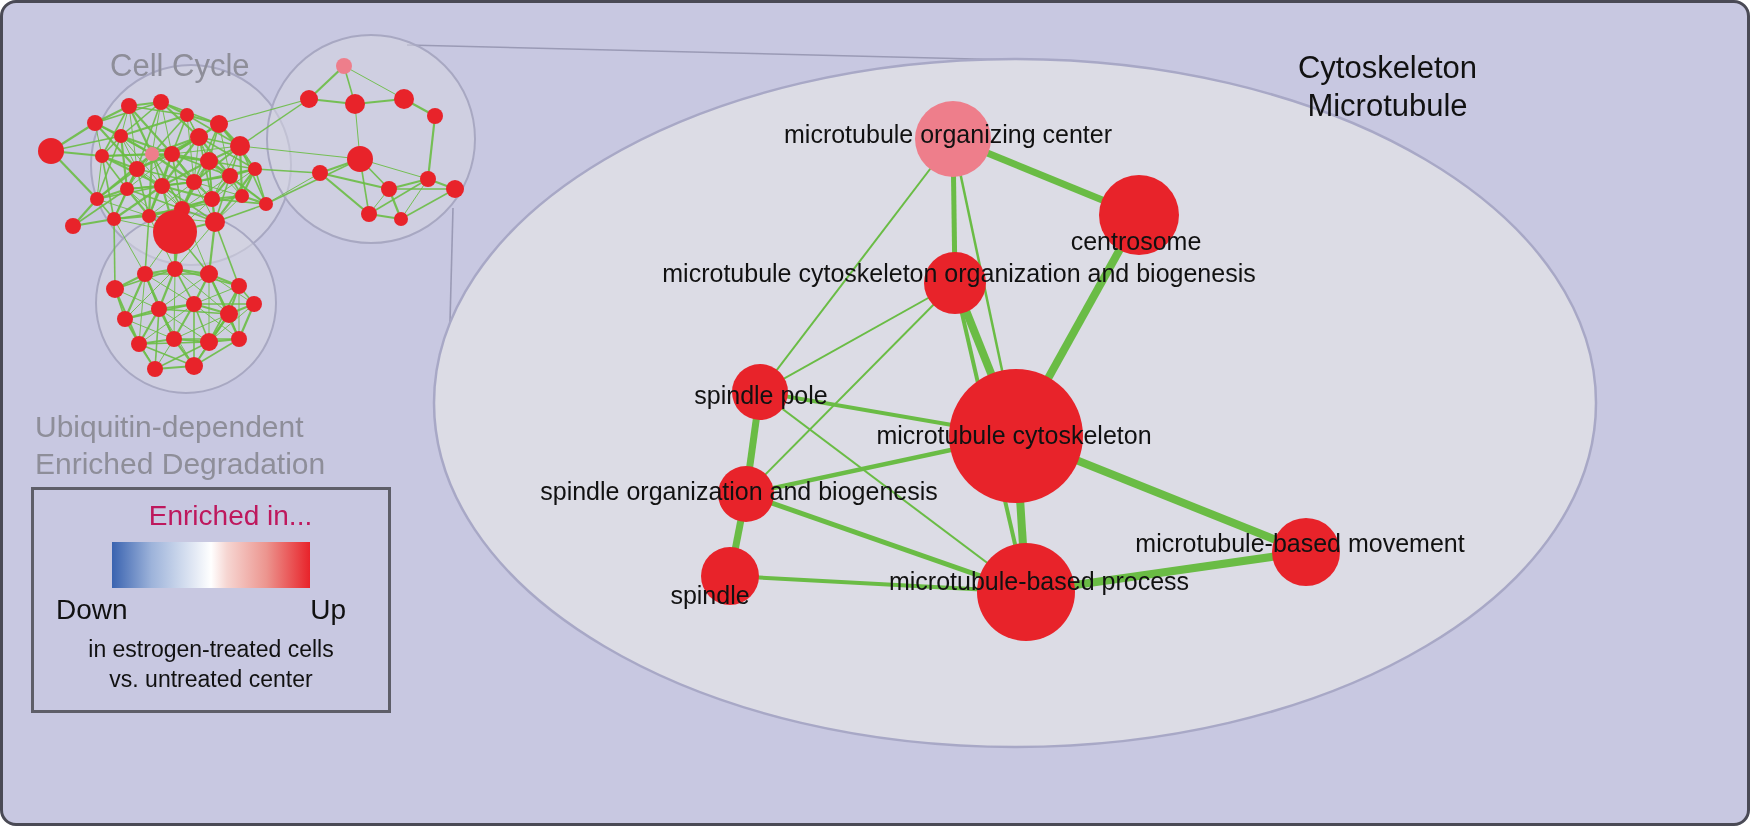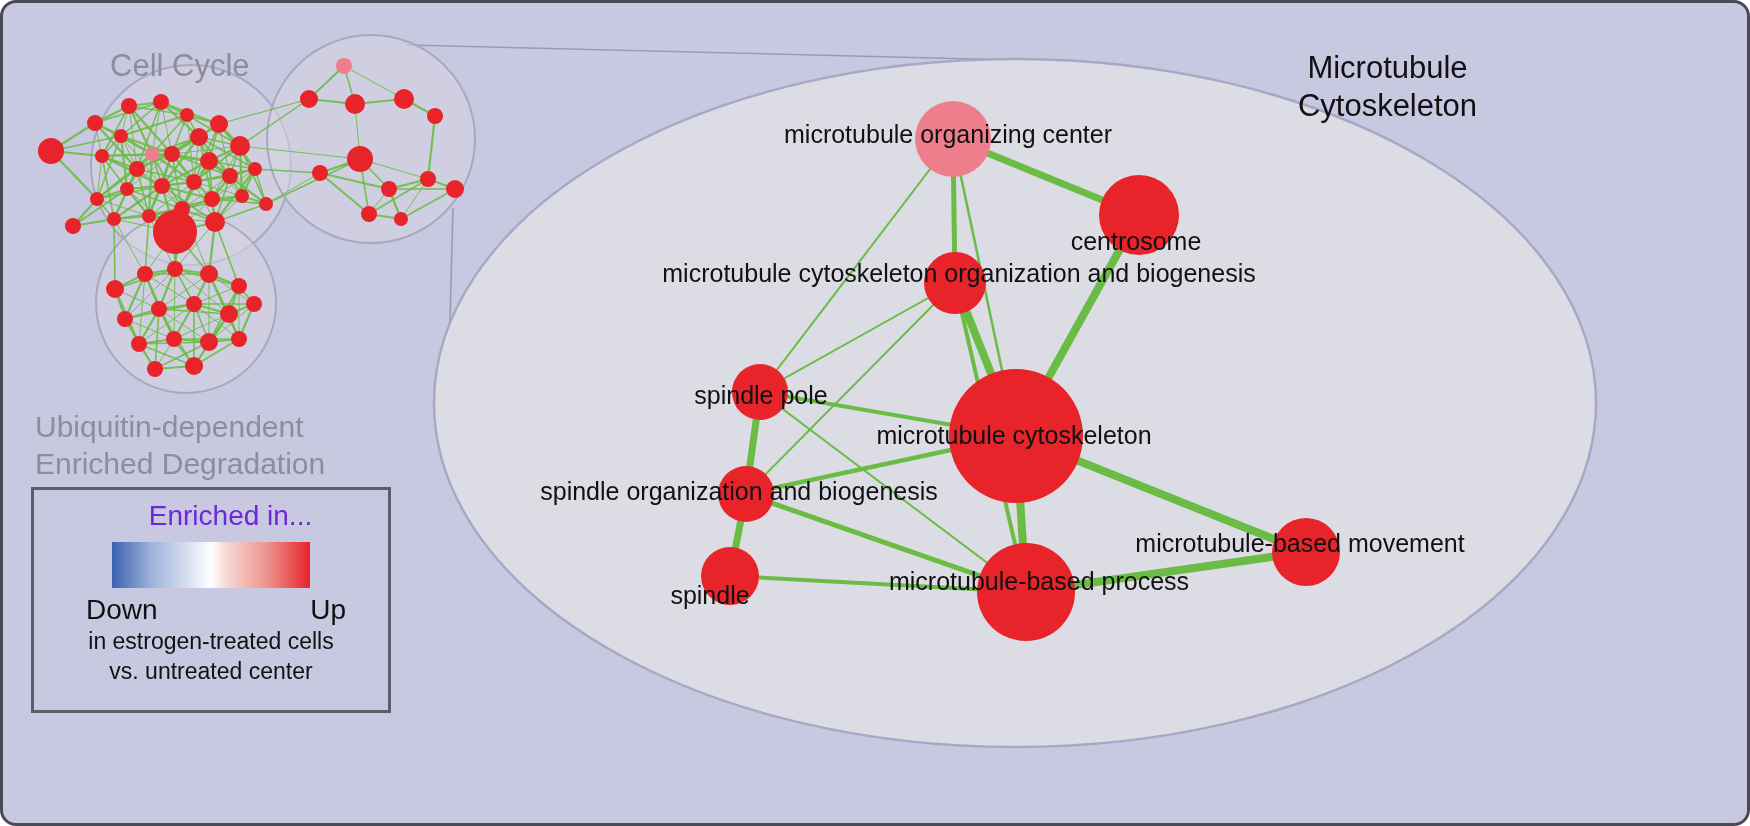--- a/index.html
+++ b/index.html
@@ -23,30 +23,30 @@
   .gray-label{color:#8e8e99;font-size:31px;line-height:37px;}
   .black-title{color:#111111;font-size:31px;line-height:38px;text-align:center;}
   .legend{
     position:absolute;
     left:28px;top:484px;
     width:360px;height:226px;
     border:3px solid #5e5e68;
     box-sizing:border-box;
     display:flex;flex-direction:column;align-items:center;
   }
-  .legend-title{font-size:28px;color:#6d28d9;margin-top:10px;margin-left:39px;}
+  .legend-title{font-size:28px;color:#be185d;margin-top:10px;margin-left:39px;}
   .legend-bar{width:198px;height:46px;margin-top:10px;}
   .legend-ends{
     width:100%;box-sizing:border-box;
     display:flex;justify-content:space-between;
-    padding:6px 42px 0 52px;
+    padding:6px 42px 0 22px;
     font-size:28px;color:#111;
   }
   .legend-cap{font-size:23px;color:#111;line-height:30px;}
-  .legend-cap.first{}
+  .legend-cap.first{margin-top:8px;}
 </style>
 </head>
 <body>
 
 <div class="stage">
 
   <svg id="net-svg" width="1744" height="820" viewBox="0 0 1744 820">
       <line x1="404" y1="42" x2="1012" y2="57" stroke="#9a9ab5" stroke-width="1.6"></line>
       <line x1="450" y1="205" x2="443" y2="470" stroke="#9a9ab5" stroke-width="1.6"></line>
       <ellipse cx="1012" cy="400" rx="581" ry="344" fill="#dcdce5" stroke="#a8a8c6" stroke-width="2.5"></ellipse>
@@ -424,22 +424,22 @@
     </svg>
 
   <div class="overlay gray-label" style="left:107px;top:44px;">Cell Cycle</div>
 
   <div class="overlay gray-label" style="left:32px;top:405px;font-size:30px;">
     <div>Ubiquitin-dependent</div>
     <div>Enriched Degradation</div>
   </div>
 
   <div class="overlay black-title" style="left:1282px;top:46px;width:205px;">
+    <div>Cytoskeleton</div>
     <div>Microtubule</div>
-    <div>Cytoskeleton</div>
   </div>
 
   <div class="legend">
     <div class="legend-title">Enriched in...</div>
     <div class="legend-bar" id="legend-bar" style="background: linear-gradient(to right, rgb(58, 99, 176) 0%, rgb(157, 179, 218) 20%, rgb(228, 234, 245) 42%, rgb(255, 255, 255) 50%, rgb(246, 214, 210) 58%, rgb(236, 149, 143) 78%, rgb(232, 35, 42) 100%);"></div>
     <div class="legend-ends">
       <span>Down</span>
       <span>Up</span>
     </div>
     <div class="legend-cap first">in estrogen-treated cells</div>

